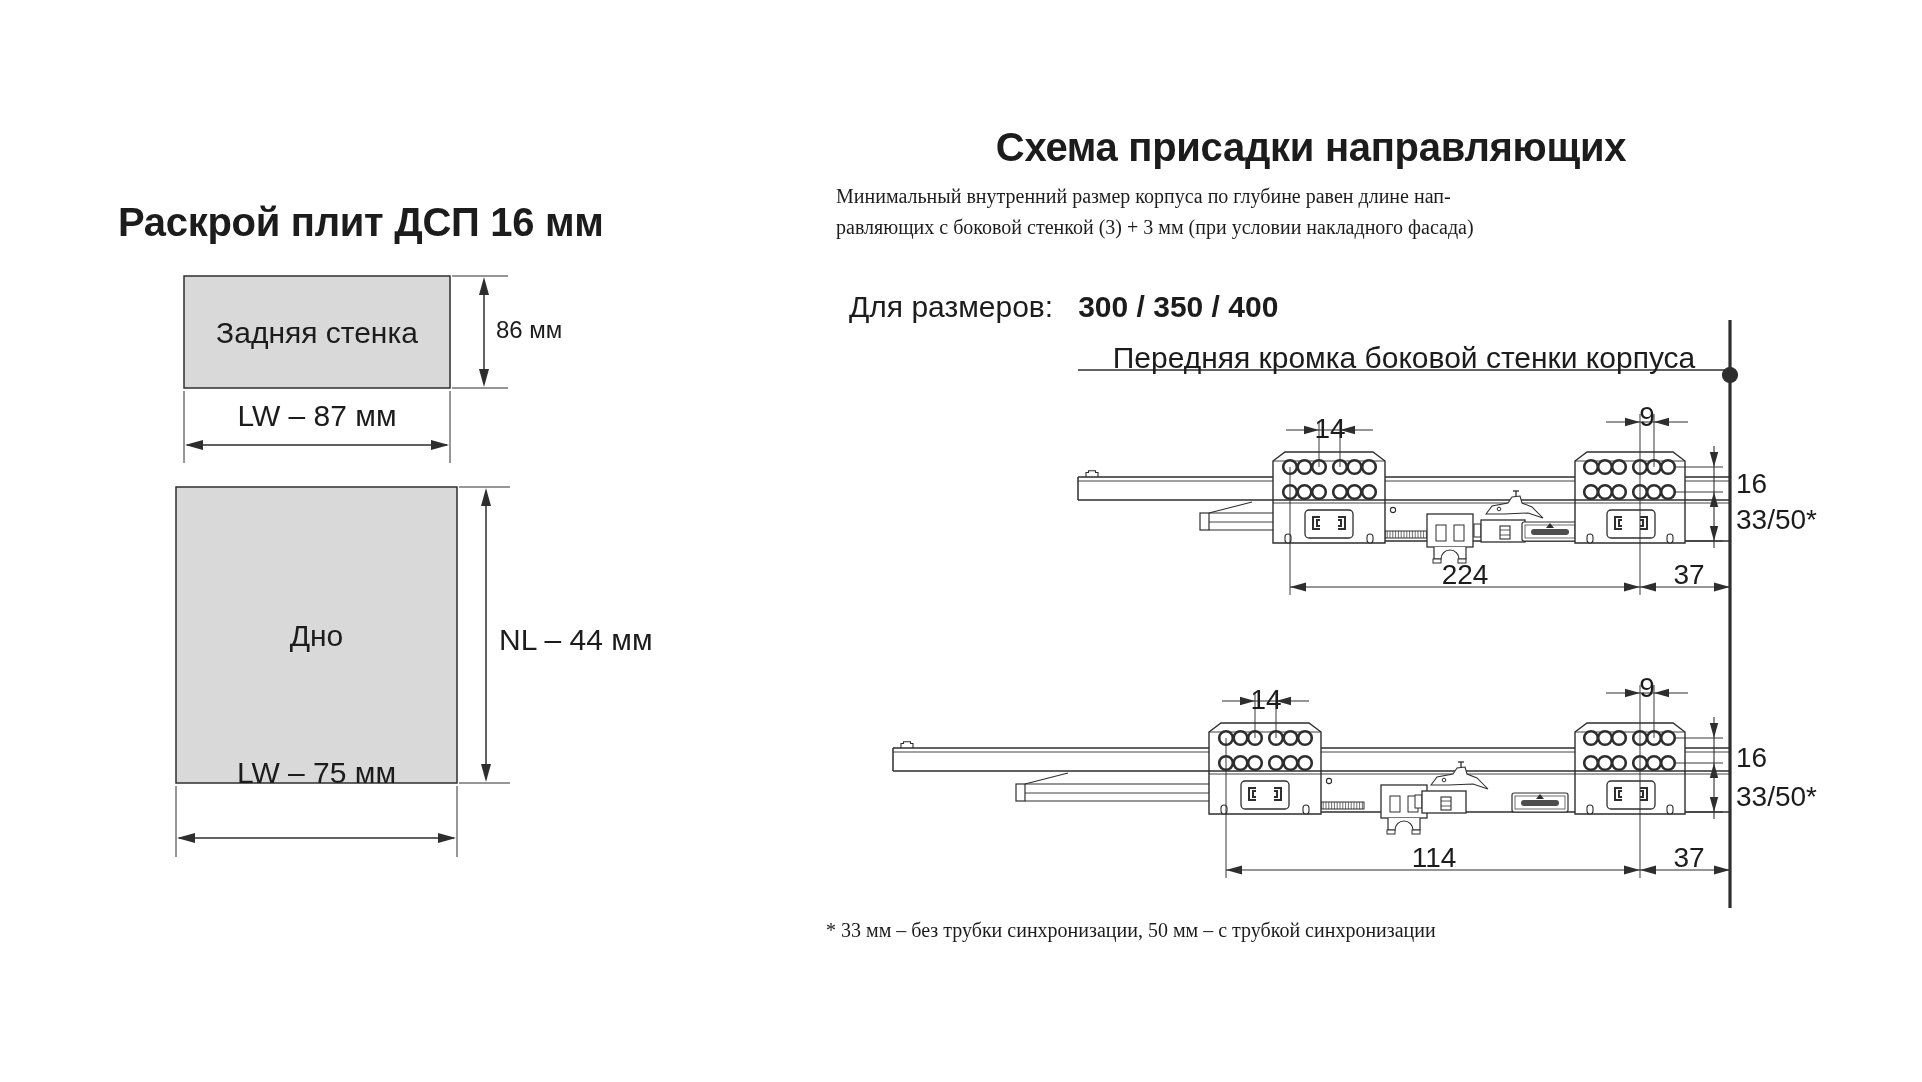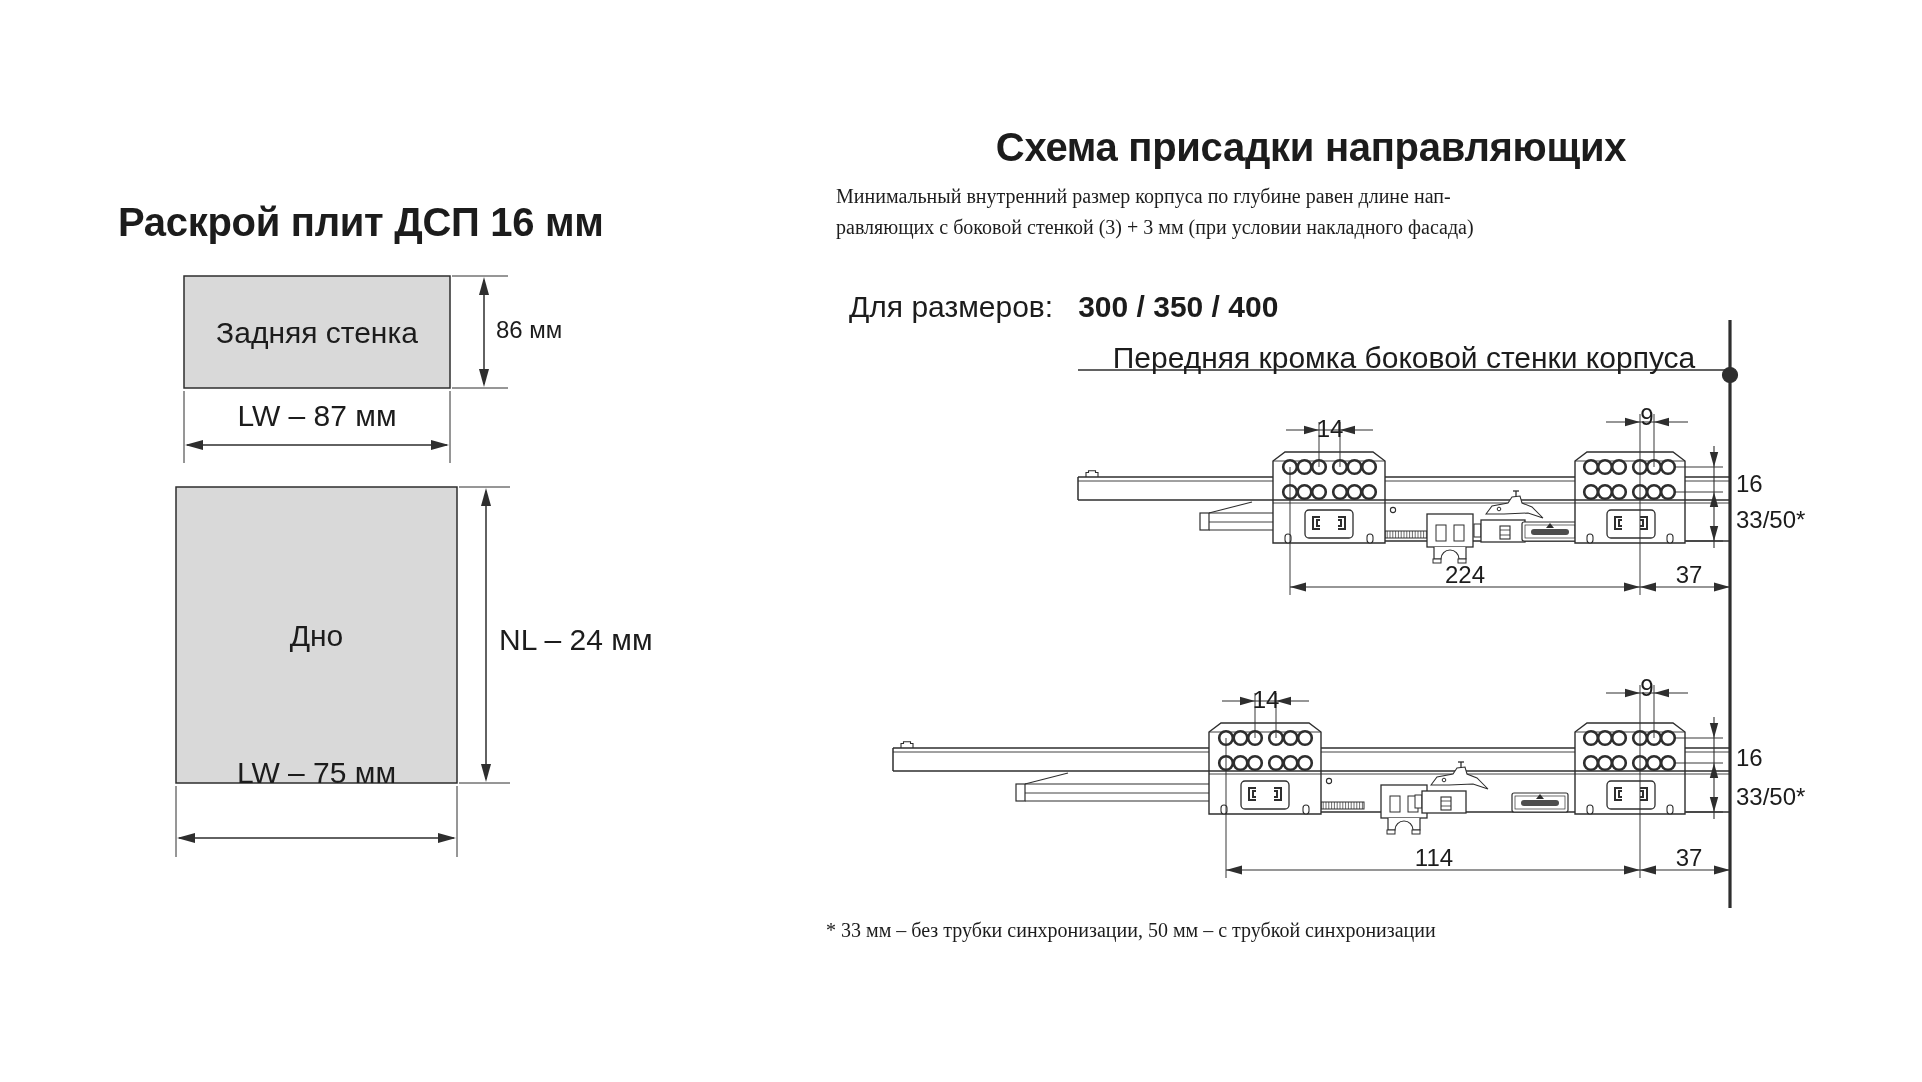--- a/index.html
+++ b/index.html
@@ -6,21 +6,21 @@
   .page{position:relative;width:1922px;height:1082px;background:#fff;overflow:hidden;
         font-family:"Liberation Sans",sans-serif;color:#1c1c1c;}
   svg#art{position:absolute;left:0;top:0;}
   .t{position:absolute;white-space:nowrap;line-height:1.15;}
   .c{text-align:center;}
   .b{font-weight:700;}
   .f40{font-size:40px;letter-spacing:-0.3px;}
   .f30{font-size:30px;}
   .f31{font-size:24px;}
   .f29{font-size:20px;line-height:31px;font-family:Liberation Serif, serif;}
-  .dim{font-size:24px;line-height:26px;}
+  .dim{font-size:28px;line-height:26px;}
 </style>
 </head>
 <body>
 
 <div class="page">
 
   <svg id="art" width="1922" height="1082" viewBox="0 0 1922 1082">
       <g>
         <rect x="184" y="276" width="266" height="112" rx="0" fill="#d9d9d9" stroke="#2e2e2e" stroke-width="1.5"></rect>
       </g>
@@ -296,21 +296,21 @@
       </g>
     </svg>
 
   <div class="t c f40 b" style="left:118px;top:199px;width:476px;">Раскрой плит ДСП 16 мм</div>
 
   <div class="t c f30" style="left:184px;top:316px;width:266px;">Задняя стенка</div>
   <div class="t f31" style="left:496px;top:316px;">86 мм</div>
   <div class="t c f30" style="left:184px;top:399px;width:266px;">LW – 87 мм</div>
 
   <div class="t c f30" style="left:176px;top:619px;width:281px;">Дно</div>
-  <div class="t f30" style="left:499px;top:623px;">NL – 24 мм</div>
+  <div class="t f30" style="left:499px;top:623px;">NL – 44 мм</div>
   <div class="t c f30" style="left:176px;top:756px;width:281px;">LW – 75 мм</div>
 
   <div class="t c f40 b" style="left:984px;top:124px;width:654px;">Схема присадки направляющих</div>
 
   <div class="t f29" style="left:836px;top:181px;">
     <div>Минимальный внутренний размер корпуса по глубине равен длине нап-</div>
     <div>равляющих с боковой стенкой (3) + 3 мм (при условии накладного фасада)</div>
   </div>
 
   <div class="t f30" style="left:849px;top:290px;">

